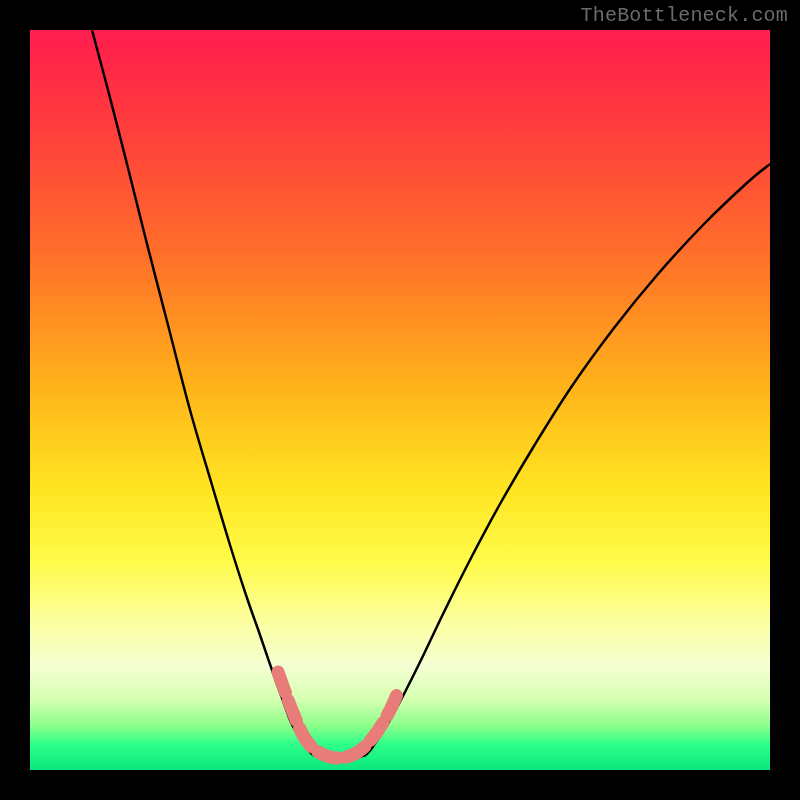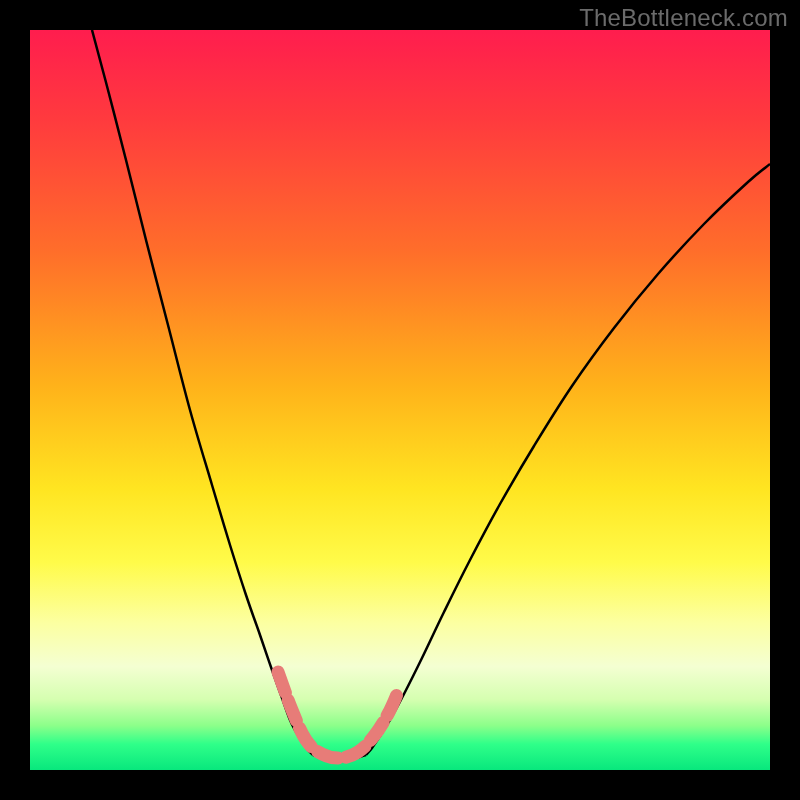--- a/index.html
+++ b/index.html
@@ -15,24 +15,25 @@
     position: relative;
     width: 800px;
     height: 800px;
     background: #000;
   }
   .watermark {
     position: absolute;
     top: 4px;
     right: 12px;
     color: #6b6b6b;
-    font-size: 24px;
+    font-size: 20px;
     font-weight: 500;
     letter-spacing: 0.2px;
     z-index: 10;
+    font-family: Liberation Mono, monospace;
   }
   .plot-area {
     position: absolute;
     left: 30px;
     top: 30px;
     width: 740px;
     height: 740px;
     overflow: hidden;
   }
   .bg-gradient {

